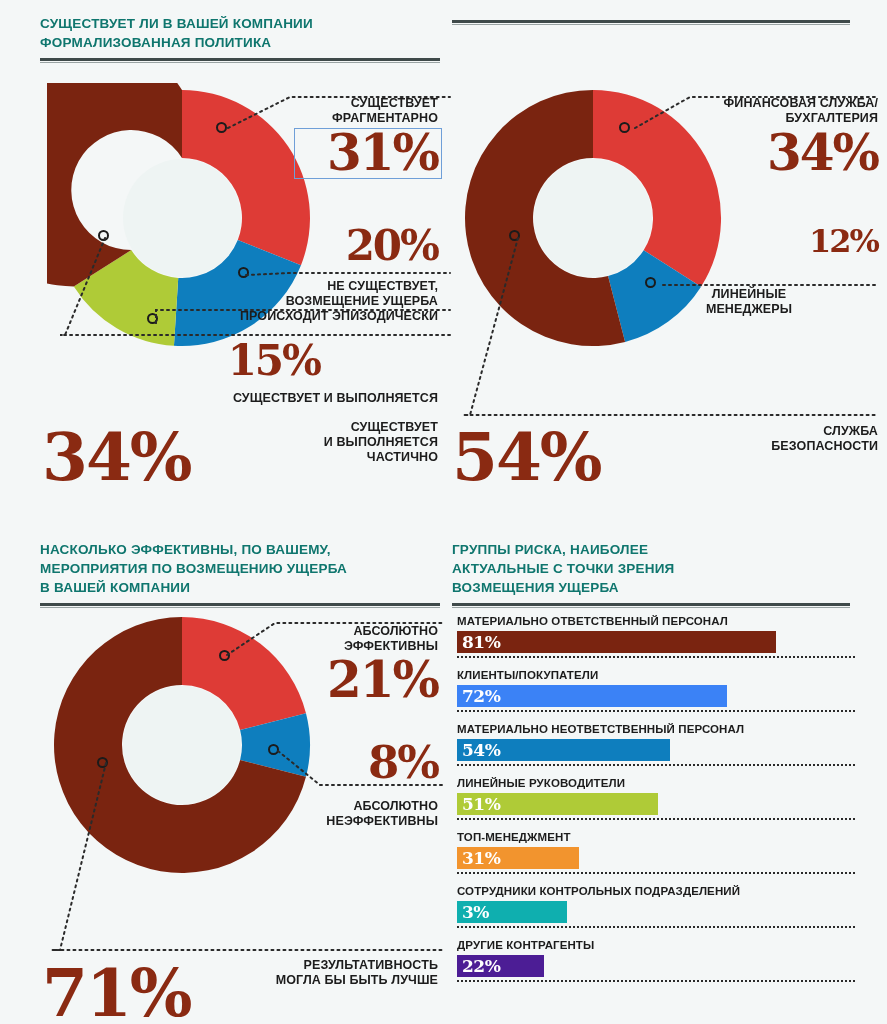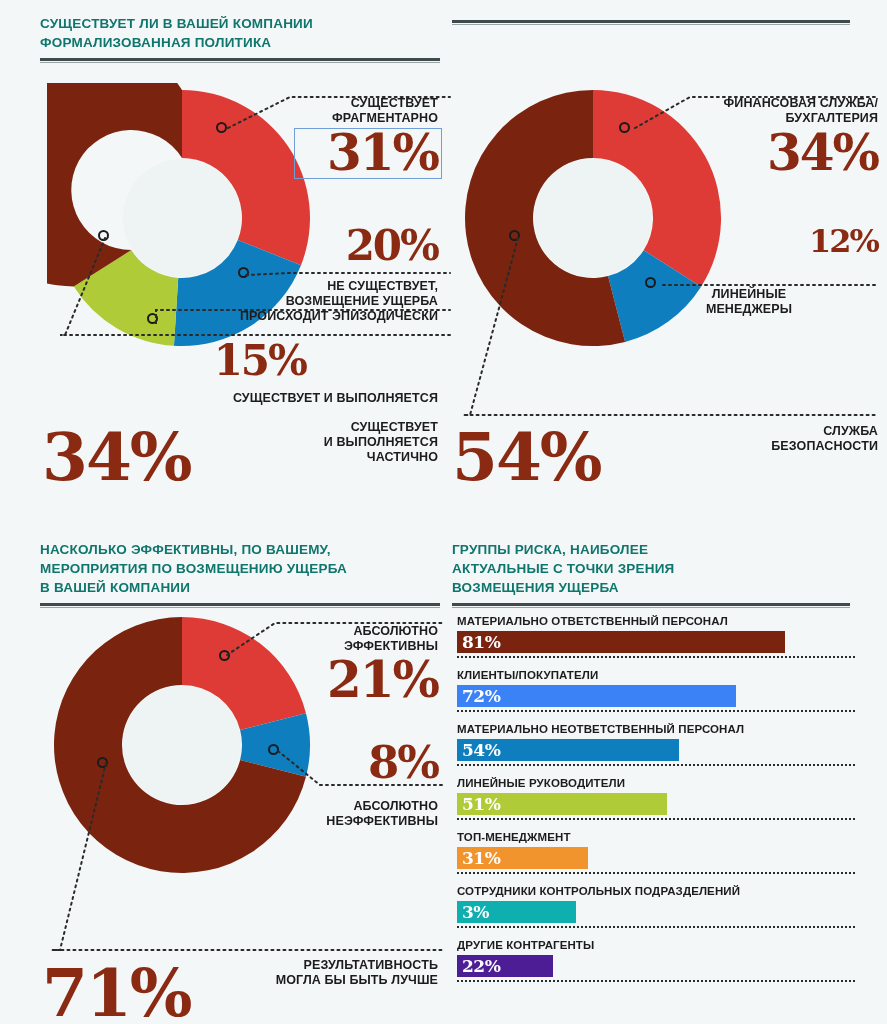--- a/index.html
+++ b/index.html
@@ -80,21 +80,20 @@
     letter-spacing: 0.1px;
     margin-bottom: 3px;
   }
   .bar-track {
     position: relative;
     height: 22px;
   }
   .bar-fill {
     height: 22px;
     position: relative;
-    padding-left: 9px;
   }
   .bar-value {
     position: absolute;
     left: 5px;
     top: 50%;
     transform: translateY(-50%);
     font-family: "DejaVu Serif", "Liberation Serif", serif;
     font-weight: bold;
     font-size: 17px;
     color: #ffffff;
@@ -155,21 +154,21 @@
 </div>
 <div class="bignum" style="position:absolute; left:200px; top:128px; width:238px; text-align:right; font-size:50px;">31%</div>
 
 <div class="bignum" style="position:absolute; left:200px; top:225px; width:238px; text-align:right; font-size:42px;">20%</div>
 <div class="cap" style="position:absolute; left:180px; top:279px; width:258px; text-align:right;">
   <div>НЕ СУЩЕСТВУЕТ,</div>
   <div>ВОЗМЕЩЕНИЕ УЩЕРБА</div>
   <div>ПРОИСХОДИТ ЭПИЗОДИЧЕСКИ</div>
 </div>
 
-<div class="bignum" style="position:absolute; left:170px; top:340px; width:136px; text-align:right; font-size:42px;">15%</div>
+<div class="bignum" style="position:absolute; left:184px; top:340px; width:136px; text-align:right; font-size:42px;">15%</div>
 <div class="cap" style="position:absolute; left:150px; top:391px; width:288px; text-align:right;">СУЩЕСТВУЕТ И ВЫПОЛНЯЕТСЯ</div>
 
 <div class="bignum" style="position:absolute; left:42px; top:424px; font-size:66px;">34%</div>
 <div class="cap" style="position:absolute; left:230px; top:420px; width:208px; text-align:right;">
   <div>СУЩЕСТВУЕТ</div>
   <div>И ВЫПОЛНЯЕТСЯ</div>
   <div>ЧАСТИЧНО</div>
 </div>
 
 <div class="panel" style="left:452px; top:14px; width:398px;">

